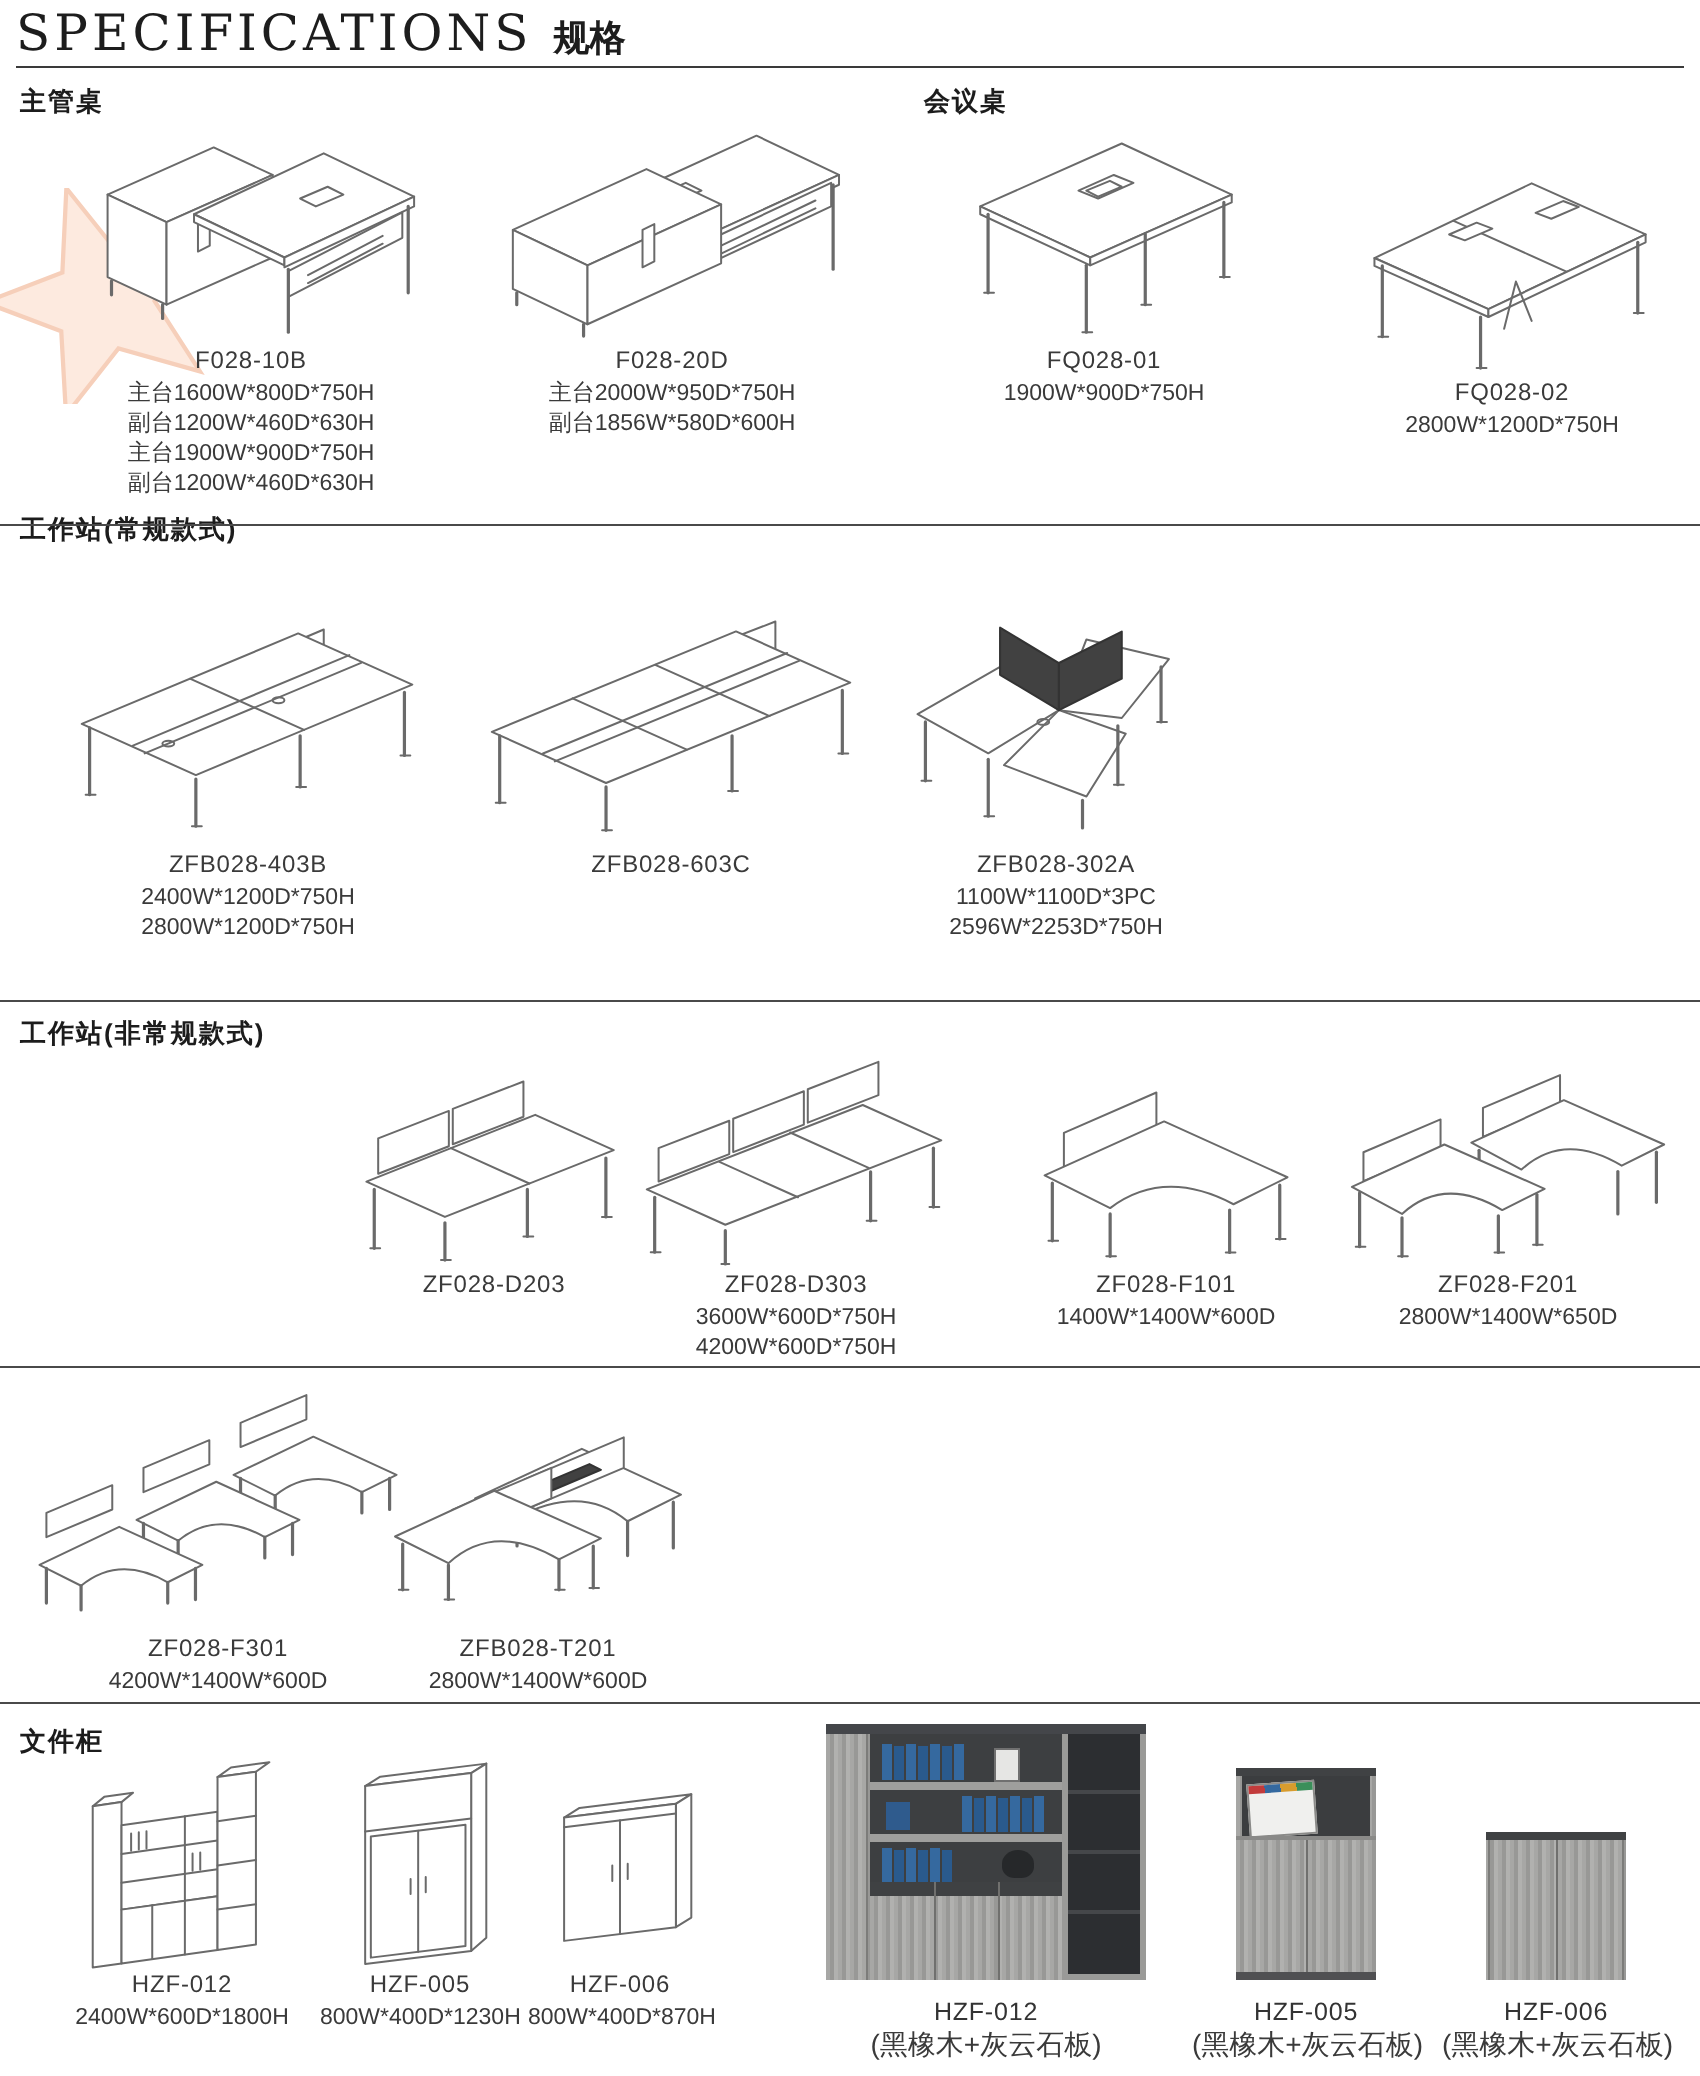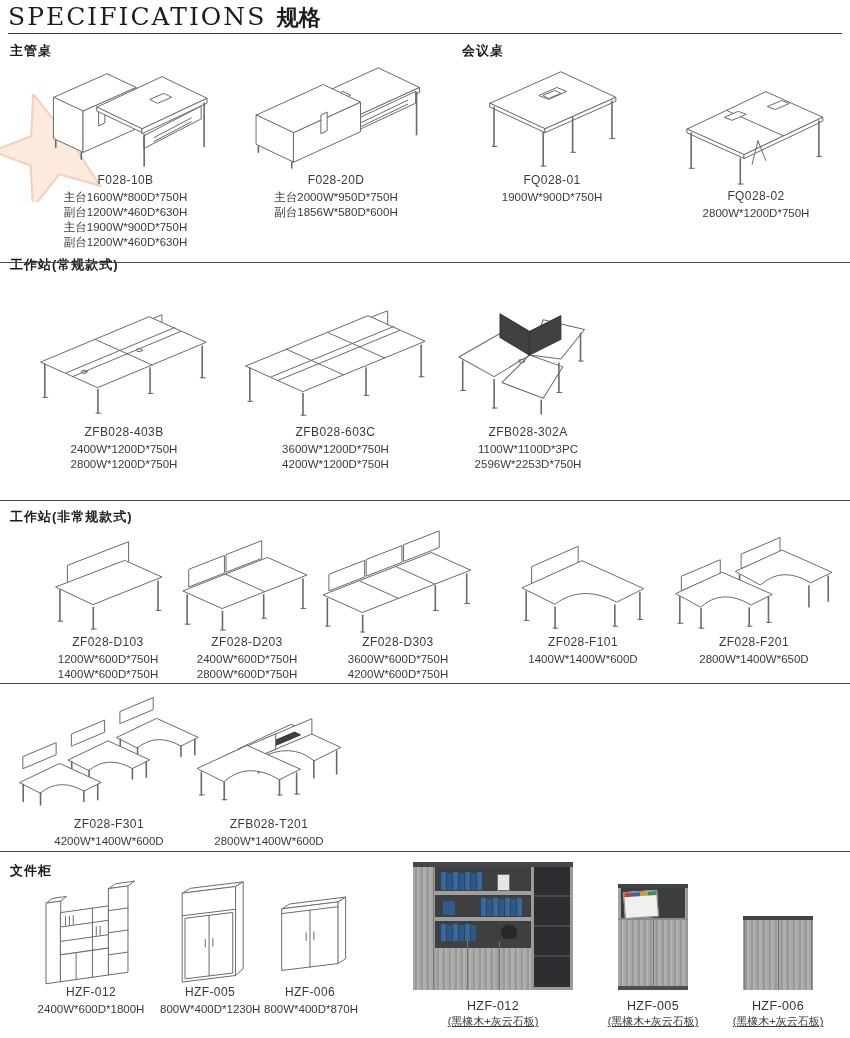--- a/index.html
+++ b/index.html
@@ -2,21 +2,21 @@
 <html><head>
 <meta charset="utf-8">
 <style>
   html,body{margin:0;padding:0;background:#fff;}
   #page{position:relative;width:850px;height:1038px;background:#fff;overflow:hidden;
         font-family:"Liberation Sans","DejaVu Sans",sans-serif;color:#2e2e2e;}
   .abs{position:absolute;}
   
   #title{left:8px;top:2px;white-space:nowrap;}
   #title .en{font-family:"DejaVu Serif","Liberation Serif",serif;font-size:25px;letter-spacing:2px;color:#1d1d1d;}
-  #title .zh{font-size:22px;font-weight:bold;color:#1d1d1d;margin-left:6px;}
+  #title .zh{font-size:18px;font-weight:bold;color:#1d1d1d;margin-left:6px;}
   .rule{position:absolute;left:8px;right:8px;height:0;border-top:1px solid #3a3a3a;}
   .divider{position:absolute;left:0;right:0;height:0;border-top:1px solid #4a4a4a;}
   .sec-label{position:absolute;font-size:13px;font-weight:bold;color:#1c1c1c;letter-spacing:1px;}
   
   .card{position:absolute;text-align:center;z-index:2;}
   .card .draw{display:flex;align-items:flex-end;justify-content:center;}
   .code{font-size:12px;color:#3a3a3a;letter-spacing:.4px;margin-top:3px;}
   .specs{font-size:11.5px;color:#3a3a3a;line-height:15px;margin-top:3px;}
   .specs.leftal{display:inline-block;text-align:left;}
   svg.ln{overflow:visible;}
@@ -25,21 +25,21 @@
   .ln .nf{fill:none;}
   .ln .dk{fill:#414141;stroke:#333;}
   .ln .leg{stroke-width:1.6;}
   
   #star{z-index:1;}
   
   .wood{background:repeating-linear-gradient(90deg,#a7a7a5 0 2px,#989896 2px 4px,#b1b1af 4px 6px);}
   .photo{position:absolute;overflow:hidden;}
   .pcap{position:absolute;text-align:center;}
   .pcap .code{font-size:12.5px;color:#333;}
-  .pcap .mat{font-size:11px;color:#3a3a3a;margin-top:1px;text-decoration:underline;}
+  .pcap .mat{font-size:14px;color:#3a3a3a;margin-top:1px;}
   .seam{position:absolute;width:1px;background:#70706e;}
   .binders{position:absolute;display:flex;gap:1px;align-items:flex-end;}
   .binders i{display:block;width:5px;background:#35699f;}
   .binders i:nth-child(2n){background:#2a5a8d;}
 </style>
 </head>
 <body>
 
 <div id="page">
 
@@ -196,24 +196,20 @@
         <line class="nf" x1="32" y1="79" x2="156" y2="28"></line>
         <line class="nf" x1="38" y1="83" x2="162" y2="32"></line>
         <path class="nf leg" d="M10,70 V104"></path>
         <path class="nf leg" d="M64,96 V118"></path>
         <path class="nf leg" d="M184,47 V79"></path>
         <path class="nf leg" d="M128,70 V98"></path>
         <path class="nf" d="M8,104 h5 M62,118 h5 M182,79 h5 M126,98 h5"></path>
       </svg>
     </div>
     <div class="code">ZFB028-603C</div>
-    <div class="specs">
-      <div>3600W*1200D*750H</div>
-      <div>4200W*1200D*750H</div>
-    </div>
   </div>
 
   <div class="card" style="left:447px;top:294px;width:162px">
     <div class="draw" style="height:128px">
       <svg class="ln" width="162" height="126" viewBox="0 0 165 128">
         <polygon points="12,62 54,38 84,60 48,82"></polygon>
         <polygon points="84,60 98,24 140,34 116,64"></polygon>
         <polygon points="84,60 118,72 98,104 56,88"></polygon>
         <polygon class="dk" points="54,42 84,60 84,36 54,18"></polygon>
         <polygon class="dk" points="84,60 116,44 116,20 84,36"></polygon>
@@ -228,57 +224,36 @@
     </div>
     <div class="code">ZFB028-302A</div>
     <div class="specs">
       <div>1100W*1100D*3PC</div>
       <div>2596W*2253D*750H</div>
     </div>
   </div>
 
   <div class="divider" style="top:500px"></div>
 
-  <div class="card" style="left:33px;top:526px;width:150px">
-    <div class="draw" style="height:106px">
-      <svg class="ln" width="135" height="106" viewBox="0 0 135 108">
-        <polygon points="26,40 88,16 88,36 26,60"></polygon>
-        <polygon points="14,62 84,35 122,52 52,80"></polygon>
-        <path class="nf leg" d="M18,65 V97"></path>
-        <path class="nf leg" d="M52,83 V105"></path>
-        <path class="nf leg" d="M118,56 V86"></path>
-        <path class="nf" d="M16,97 h5 M50,105 h5 M116,86 h5"></path>
-      </svg>
-    </div>
-    <div class="code">ZF028-D103</div>
-    <div class="specs">
-      <div>1200W*600D*750H</div>
-      <div>1400W*600D*750H</div>
-    </div>
-  </div>
 
   <div class="card" style="left:167px;top:526px;width:160px">
     <div class="draw" style="height:106px">
       <svg class="ln" width="150" height="106" viewBox="0 0 150 108">
         <polygon points="16,62 52,48 52,30 16,44"></polygon>
         <polygon points="54,47 90,33 90,15 54,29"></polygon>
         <polygon points="10,66 96,32 136,50 50,84"></polygon>
         <line class="nf" x1="53" y1="49" x2="93" y2="67"></line>
         <path class="nf leg" d="M14,70 V100"></path>
         <path class="nf leg" d="M50,87 V106"></path>
         <path class="nf leg" d="M132,54 V84"></path>
         <path class="nf leg" d="M92,70 V94"></path>
         <path class="nf" d="M12,100 h5 M48,106 h5 M130,84 h5 M90,94 h5"></path>
       </svg>
     </div>
     <div class="code">ZF028-D203</div>
-    <div class="specs">
-      <div>2400W*600D*750H</div>
-      <div>2800W*600D*750H</div>
-    </div>
   </div>
 
   <div class="card" style="left:313px;top:526px;width:170px">
     <div class="draw" style="height:106px">
       <svg class="ln" width="164" height="106" viewBox="0 0 164 108">
         <polygon points="12,66 48,52 48,35 12,49"></polygon>
         <polygon points="50,51 86,37 86,20 50,34"></polygon>
         <polygon points="88,36 124,22 124,5 88,19"></polygon>
         <polygon points="6,70 116,27 156,45 46,88"></polygon>
         <line class="nf" x1="43" y1="56" x2="83" y2="74"></line>

